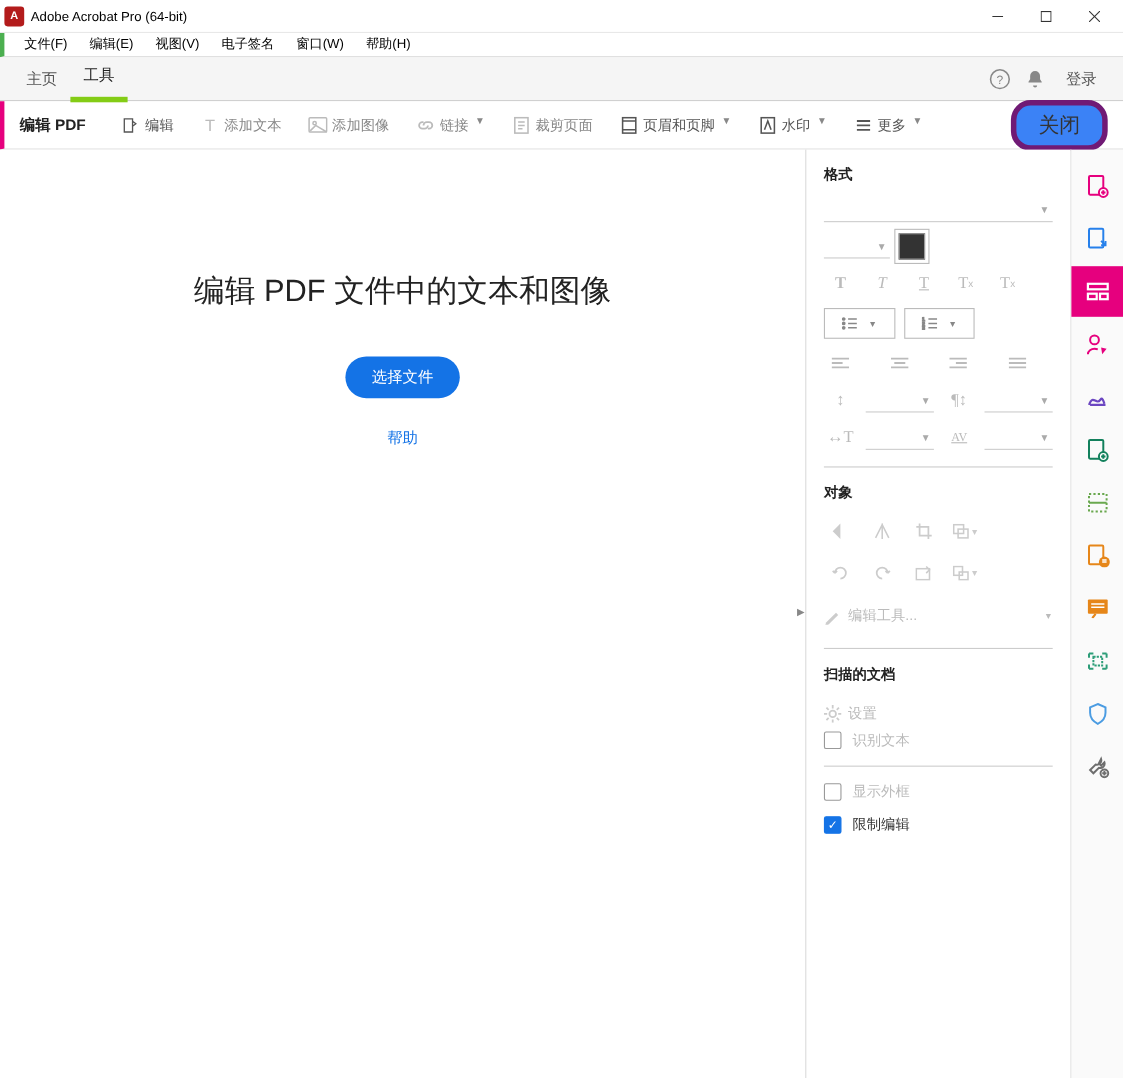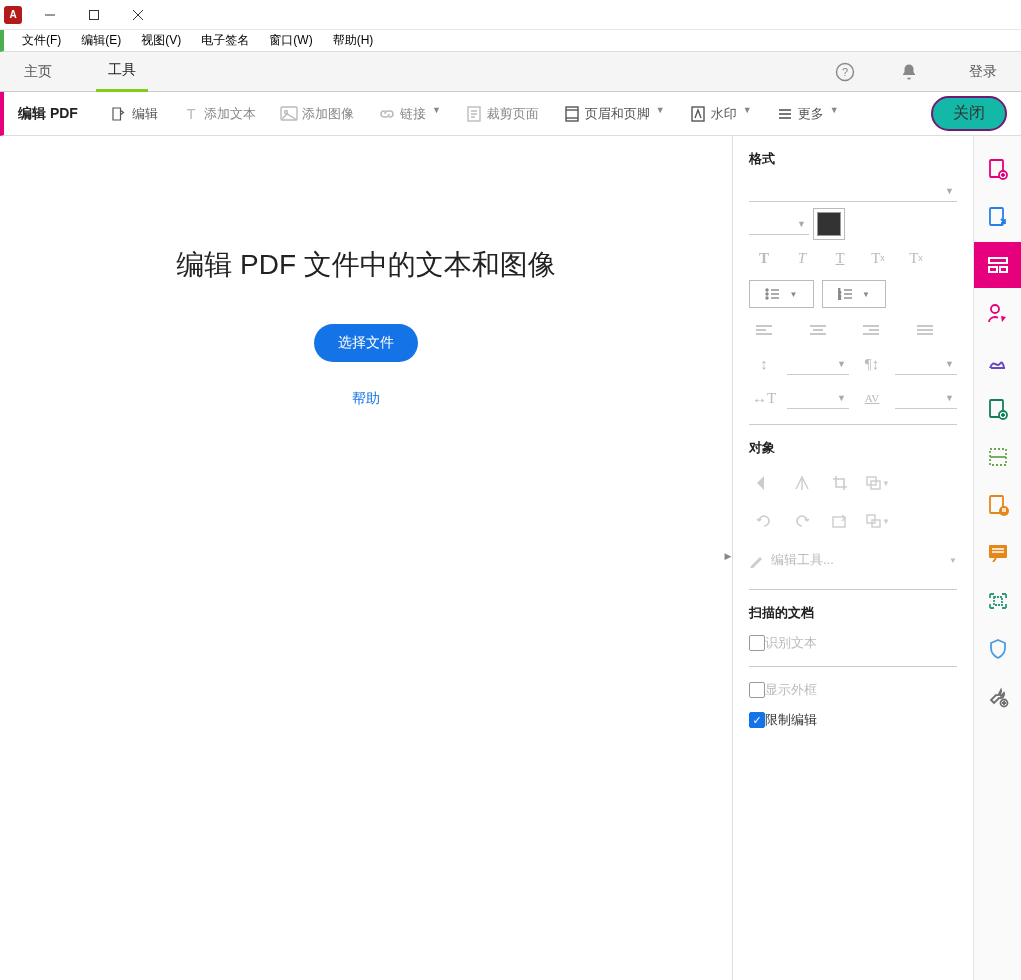--- a/index.html
+++ b/index.html
@@ -9,36 +9,36 @@
 .titlebar { height: 30px; background: #fff; display: flex; align-items: center; padding: 0 4px; border-bottom: 1px solid #e8e8e8; }
 .titlebar .app-icon { width: 18px; height: 18px; background: #b31b1b; border-radius: 3px; display: inline-flex; align-items: center; justify-content: center; color: #fff; font-size: 10px; font-weight: bold; margin-right: 6px; }
 .titlebar .title { font-size: 12px; color: #000; flex: 1; }
 .titlebar .win-btn { width: 44px; height: 28px; display: inline-flex; align-items: center; justify-content: center; cursor: pointer; color: #333; }
 
 
 .menubar { height: 22px; background: #fff; display: flex; align-items: center; padding: 0 8px; border-bottom: 1px solid #ddd; border-left: 4px solid #4caf50;}
 .menubar .mi { font-size: 12px; color: #000; padding: 2px 10px; cursor: pointer; }
 
 
-.toptabs { height: 40px; background: #f5f5f5; display: flex; align-items: center; padding: 0 12px; border-bottom: 1px solid #ccc; gap: 32px; }
+.toptabs { height: 40px; background: #f5f5f5; display: flex; align-items: center; padding: 0 12px; border-bottom: 1px solid #ccc; }
 .toptabs .tab { font-size: 14px; color: #555; padding: 10px 12px; cursor: pointer; }
-.toptabs .tab.active { color: #222; border-bottom: 3px solid #84cc16; font-weight: 500; }
+.toptabs .tab.active { color: #222; border-bottom: 5px solid #84cc16; font-weight: 500; }
 .toptabs .spacer { flex: 1; }
 .toptabs .iconbtn { width: 32px; height: 32px; display:inline-flex;align-items:center;justify-content:center;color:#888;cursor:pointer;border-radius:50%;}
 .toptabs .login { font-size: 14px; color: #555; padding: 6px 12px; cursor: pointer; }
 
 
 .toolbar { height: 44px; background: #fff; display: flex; align-items: center; padding: 0 14px; border-bottom: 1px solid #ddd; border-left: 4px solid #e6007e; gap: 4px;}
 .toolbar .tool-title { font-size: 14px; font-weight: 700; color: #222; margin-right: 18px; }
 .toolbar .tbtn { display:inline-flex; gap:4px; font-size:13px; color:#888; padding: 6px 10px; cursor: pointer; border-radius:3px; }
 .toolbar .tbtn.enabled { color:#555; }
 .toolbar .tbtn .ticon { width:18px; height:18px; display:inline-flex; align-items:center; justify-content:center;}
 .toolbar .tbtn .chev { font-size:9px; margin-left:2px; color:#888;}
 .toolbar .spacer { flex:1; }
-.toolbar .close-btn { border:2px solid #701a75; border-radius:18px; padding: 5px 20px; font-size:16px; color:#333; cursor:pointer; background:#14b8a6;}
+.toolbar .close-btn { border:5px solid #701a75; border-radius:18px; padding: 5px 20px; font-size:19px; color:#333; cursor:pointer; background:#3b82f6;}
 
 
 .body { display:flex; height: calc(980px - 30px - 22px - 40px - 44px); }
 
 
 .main { flex:1; background:#fff; display:flex; flex-direction:column; align-items:center; padding-top:110px; position:relative; border-right:1px solid #ddd;}
 .main .welcome { font-size:28px; color:#222; margin-bottom:40px; }
 .main .select-btn { background:#1473e6; color:#fff; font-size:14px; padding:10px 24px; border:none; border-radius:20px; cursor:pointer; margin-bottom:28px;}
 .main .help-link { color:#1473e6; font-size:14px; cursor:pointer; }
 .collapse-handle { position:absolute; right:-1px; top:48%; width:10px;height:30px; display:flex;align-items:center;justify-content:center; color:#888; cursor:pointer; font-size:9px;}
@@ -49,38 +49,39 @@
 .rpanel hr.sep { border:none; border-top:1px solid #ccc; margin: 14px 0 14px 0;}
 .rpanel .row { display:flex; gap:8px; align-items:center; margin-bottom:10px;}
 .rpanel .row.grid4 { display:grid; grid-template-columns: repeat(4, 1fr); gap:6px;}
 .rpanel .input-dd { flex:1; height:22px; border-bottom:1px solid #ccc; display:flex; align-items:center; justify-content:flex-end; color:#aaa; font-size:9px; padding-right:3px;}
 .rpanel .swatch { width:24px;height:24px; background:#333; border:1px solid #999; box-shadow: 0 0 0 3px #fff, 0 0 0 4px #bbb;}
 .rpanel .fmt-btn { width:30px; height:24px; display:inline-flex; align-items:center; justify-content:center; color:#bbb; font-family: Georgia, serif; font-size:15px; cursor:pointer;}
 .rpanel .dd-box { border:1px solid #bbb; height:28px; display:flex; align-items:center; justify-content:center; gap:6px; color:#888; cursor:pointer; flex:1;}
 .rpanel .dd-box .chev { font-size:8px; margin-left:4px;}
 .rpanel .obj-btn { width:30px; height:28px; display:inline-flex; align-items:center; justify-content:center; color:#bbb; cursor:pointer;}
 .rpanel .tool-row { display:flex; align-items:center; gap:6px; color:#bbb; padding:4px 0; cursor:pointer;height:30px;}
-.rpanel .check-row { display:flex; align-items:center; font-size:13px; margin-bottom:12px; cursor:pointer;}
+.rpanel .check-row { display:flex; align-items:center; gap:10px; font-size:13px; margin-bottom:12px; cursor:pointer;}
 .rpanel .check-row .cb { width:16px;height:16px; border:1.5px solid #999; border-radius:2px; display:inline-flex; align-items:center; justify-content:center; font-size:11px;}
 .rpanel .check-row.checked .cb { background:#1473e6; border-color:#1473e6; color:#fff;}
 .rpanel .disabled { color:#bbb; }
 
 
 .rail { width:48px; background:#fafafa; border-left:1px solid #e5e5e5; display:flex; flex-direction:column; align-items:center; padding-top:10px; gap:2px;}
 .rail .rbtn { width:48px; height:46px; display:flex; align-items:center; justify-content:center; cursor:pointer; color:#e6007e;}
 .rail .rbtn.active { background:#e6007e; color:#fff;}
 .rail .rbtn.blue{color:#2680eb;} .rail .rbtn.purple{color:#6b46c1;} .rail .rbtn.green{color:#2d9d78;} .rail .rbtn.orange{color:#e68619;} .rail .rbtn.teal{color:#12805c;} .rail .rbtn.gray{color:#6e6e6e;}
 
 svg { display:block; }
 </style>
 </head>
 <body>
 
 <div class="titlebar">
   <span class="app-icon">A</span>
+  <span class="title">Adobe Acrobat Pro (64-bit)</span>
   <div class="win-btn">
       <svg width="10" height="10">
         <line x1="0" y1="5" x2="10" y2="5" stroke="currentColor" stroke-width="1"></line>
       </svg>
     </div>
   <div class="win-btn">
       <svg width="10" height="10">
         <rect x="0.5" y="0.5" width="9" height="9" fill="none" stroke="currentColor" stroke-width="1"></rect>
       </svg>
     </div>
@@ -352,20 +353,27 @@
       <svg width="16" height="16" fill="#ccc">
           <path d="M2 14l9-9 2 2-9 9-3 1z"></path>
         </svg>
       <span>编辑工具...</span>
       <span style="flex:1"></span>
         <span style="font-size:8px">▼</span>
     </div>
 
     <hr class="sep">
     <div class="section-title">扫描的文档</div>
+    <div class="tool-row disabled">
+      <svg width="16" height="16" fill="#ccc">
+          <circle cx="8" cy="8" r="3" fill="none" stroke="#ccc" stroke-width="1.6"></circle>
+          <path d="M8 0v3M8 13v3M0 8h3M13 8h3M2.3 2.3l2 2M11.7 11.7l2 2M13.7 2.3l-2 2M4.3 11.7l-2 2" stroke="#ccc" stroke-width="1.6"></path>
+        </svg>
+      <span>设置</span>
+    </div>
     <div class="check-row disabled">
       <span class="cb"></span>
         <span>识别文本</span>
     </div>
 
     <hr class="sep">
     <div class="check-row disabled">
       <span class="cb"></span>
         <span>显示外框</span>
     </div>

